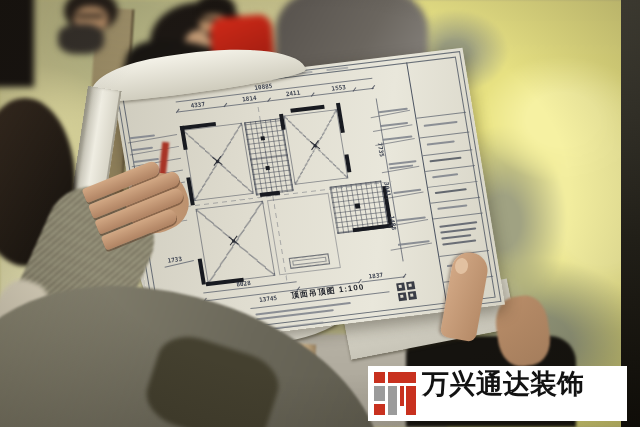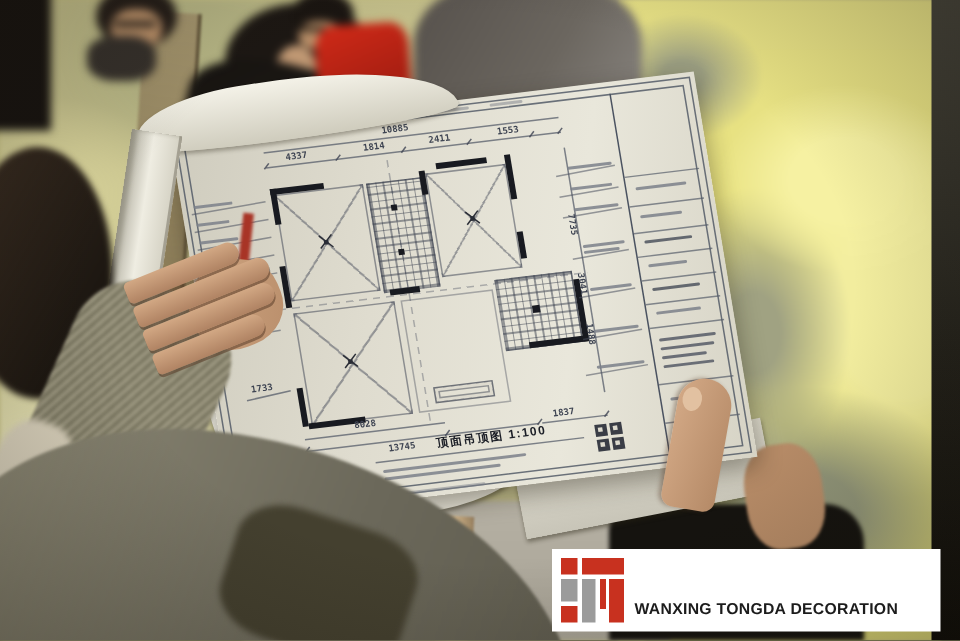--- a/index.html
+++ b/index.html
@@ -290,16 +290,16 @@
   <div class="abs" id="watermark">
     <div class="abs" style="left:4px;top:4px;width:46px;height:46px;">
       <div class="lgR" style="left:2px;top:2px;width:11px;height:11px;background:#c8311f;"></div>
       <div class="lgR" style="left:16px;top:2px;width:28px;height:11px;background:#c8311f;"></div>
       <div class="lgR" style="left:2px;top:16px;width:11px;height:15px;background:#9b9b9b;"></div>
       <div class="lgR" style="left:2px;top:34px;width:11px;height:11px;background:#c8311f;"></div>
       <div class="lgR" style="left:16px;top:16px;width:9px;height:29px;background:#9b9b9b;"></div>
       <div class="lgR" style="left:28px;top:16px;width:4px;height:20px;background:#c8311f;"></div>
       <div class="lgR" style="left:34px;top:16px;width:10px;height:29px;background:#c8311f;"></div>
     </div>
-    <div id="wm-en">WANXING TONGDA DECORATION</div>
+    <div id="wm-zh">万兴通达装饰</div>
   </div>
 
 </div>
 
 </body></html>

